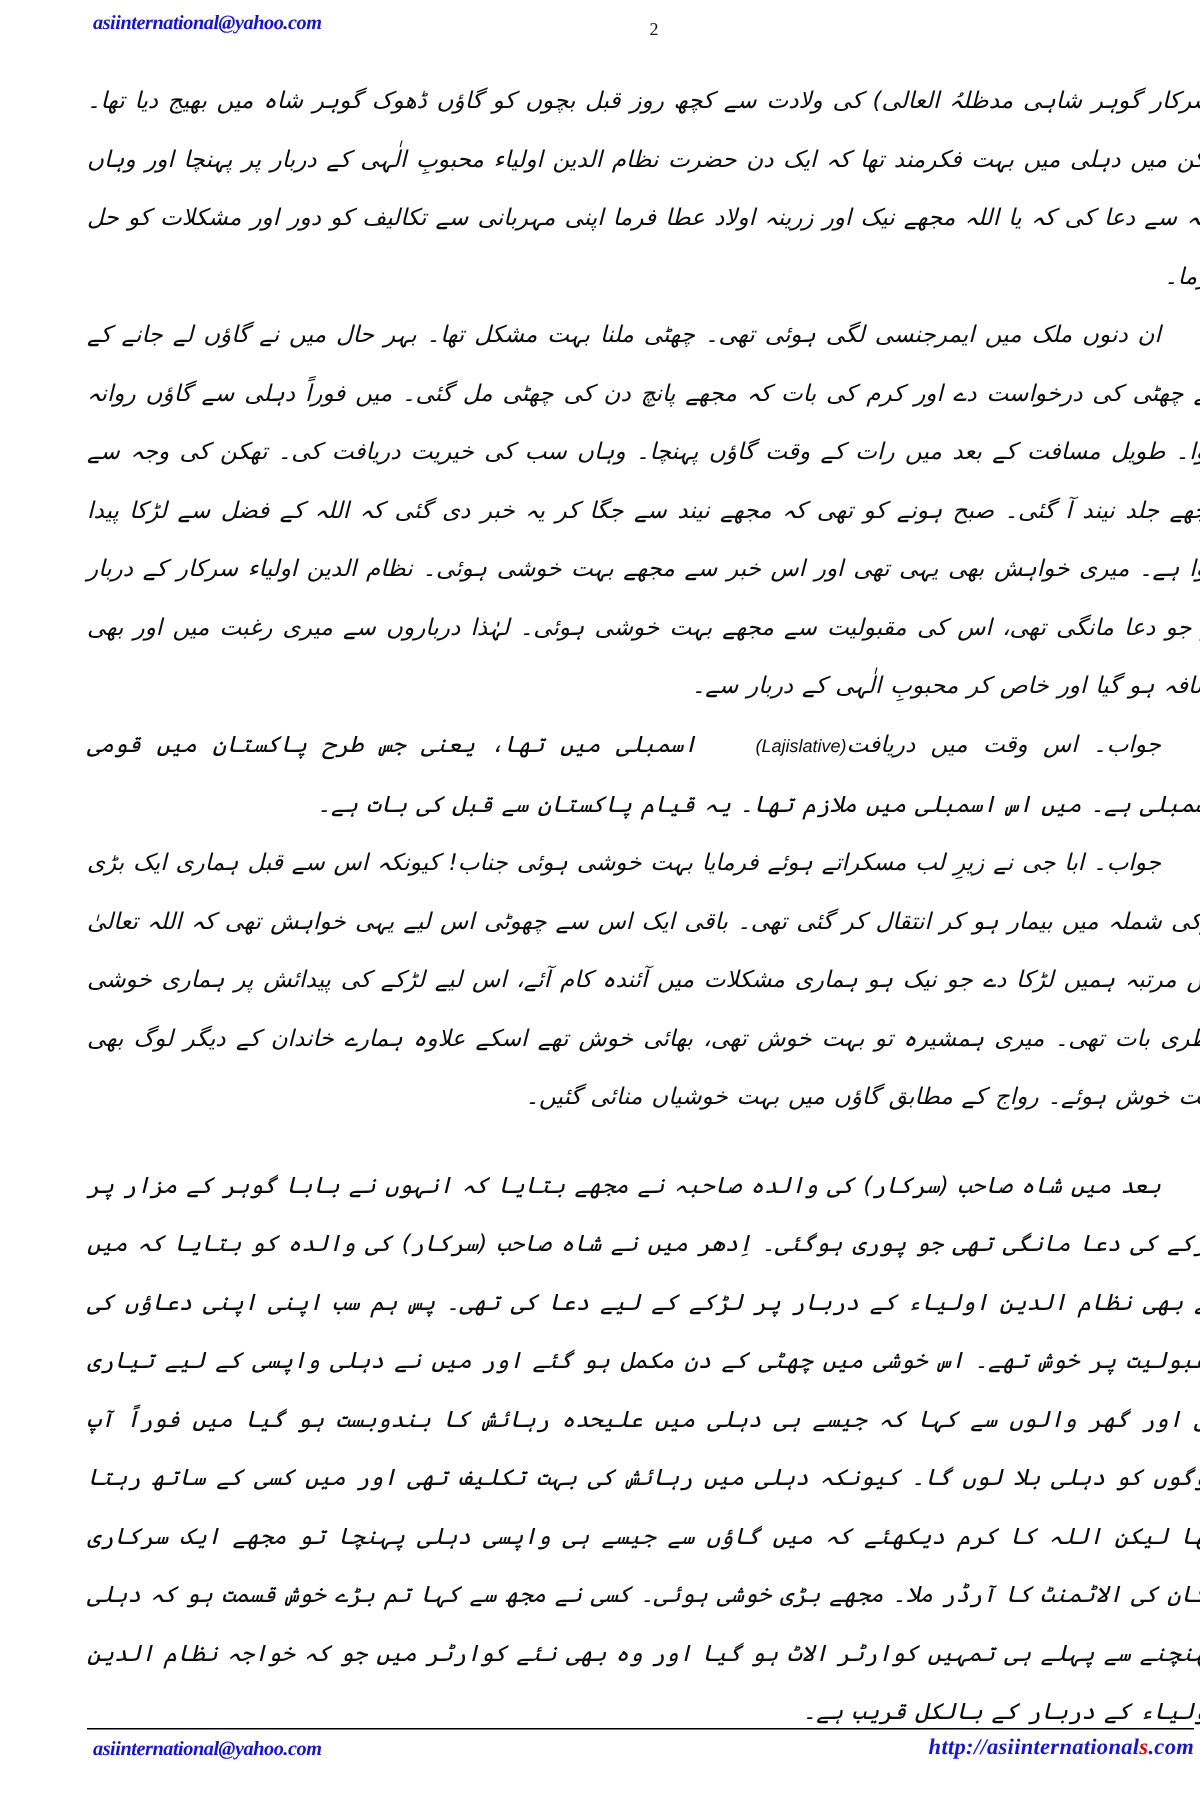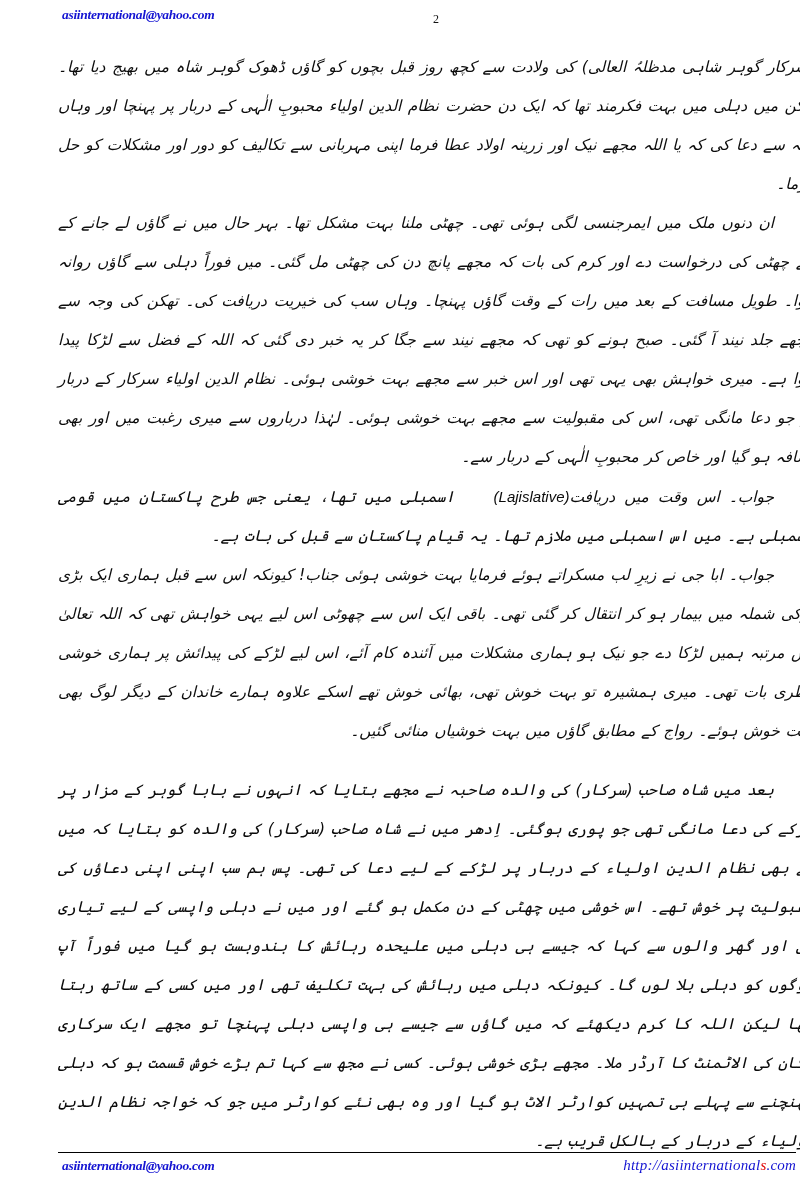--- a/index.html
+++ b/index.html
@@ -77,21 +77,21 @@
     word-spacing: 1px;
     text-justify: inter-word;
   }
   .para.indent { text-indent: 40px; }
   .para.gap-above { margin-top: 20px; }
 
   .latin-inline {
     direction: ltr;
     unicode-bidi: embed;
     font-family: "Liberation Sans", "DejaVu Sans", sans-serif;
-    font-size: 15px;
+    font-size: 12px;
     margin-left: 39px;
   }
 
   
   .footer-rule {
     position: absolute;
     left: 22px;
     top: 1152px;
     width: 738px;
     height: 0;
@@ -116,21 +116,21 @@
     letter-spacing: -0.3px;
     color: #1414d2;
     white-space: nowrap;
   }
   .footer .ft-url {
     position: absolute;
     right: 40px;
     top: -1px;
     font-family: "Liberation Serif", "DejaVu Serif", serif;
     font-style: italic;
-    font-weight: normal;
+    font-weight: bold;
     font-size: 15px;
     letter-spacing: 0.2px;
     color: #1414d2;
     white-space: nowrap;
   }
   .footer .ft-url .red-s { color: #e00000; }
 </style>
 </head>
 <body>
 

